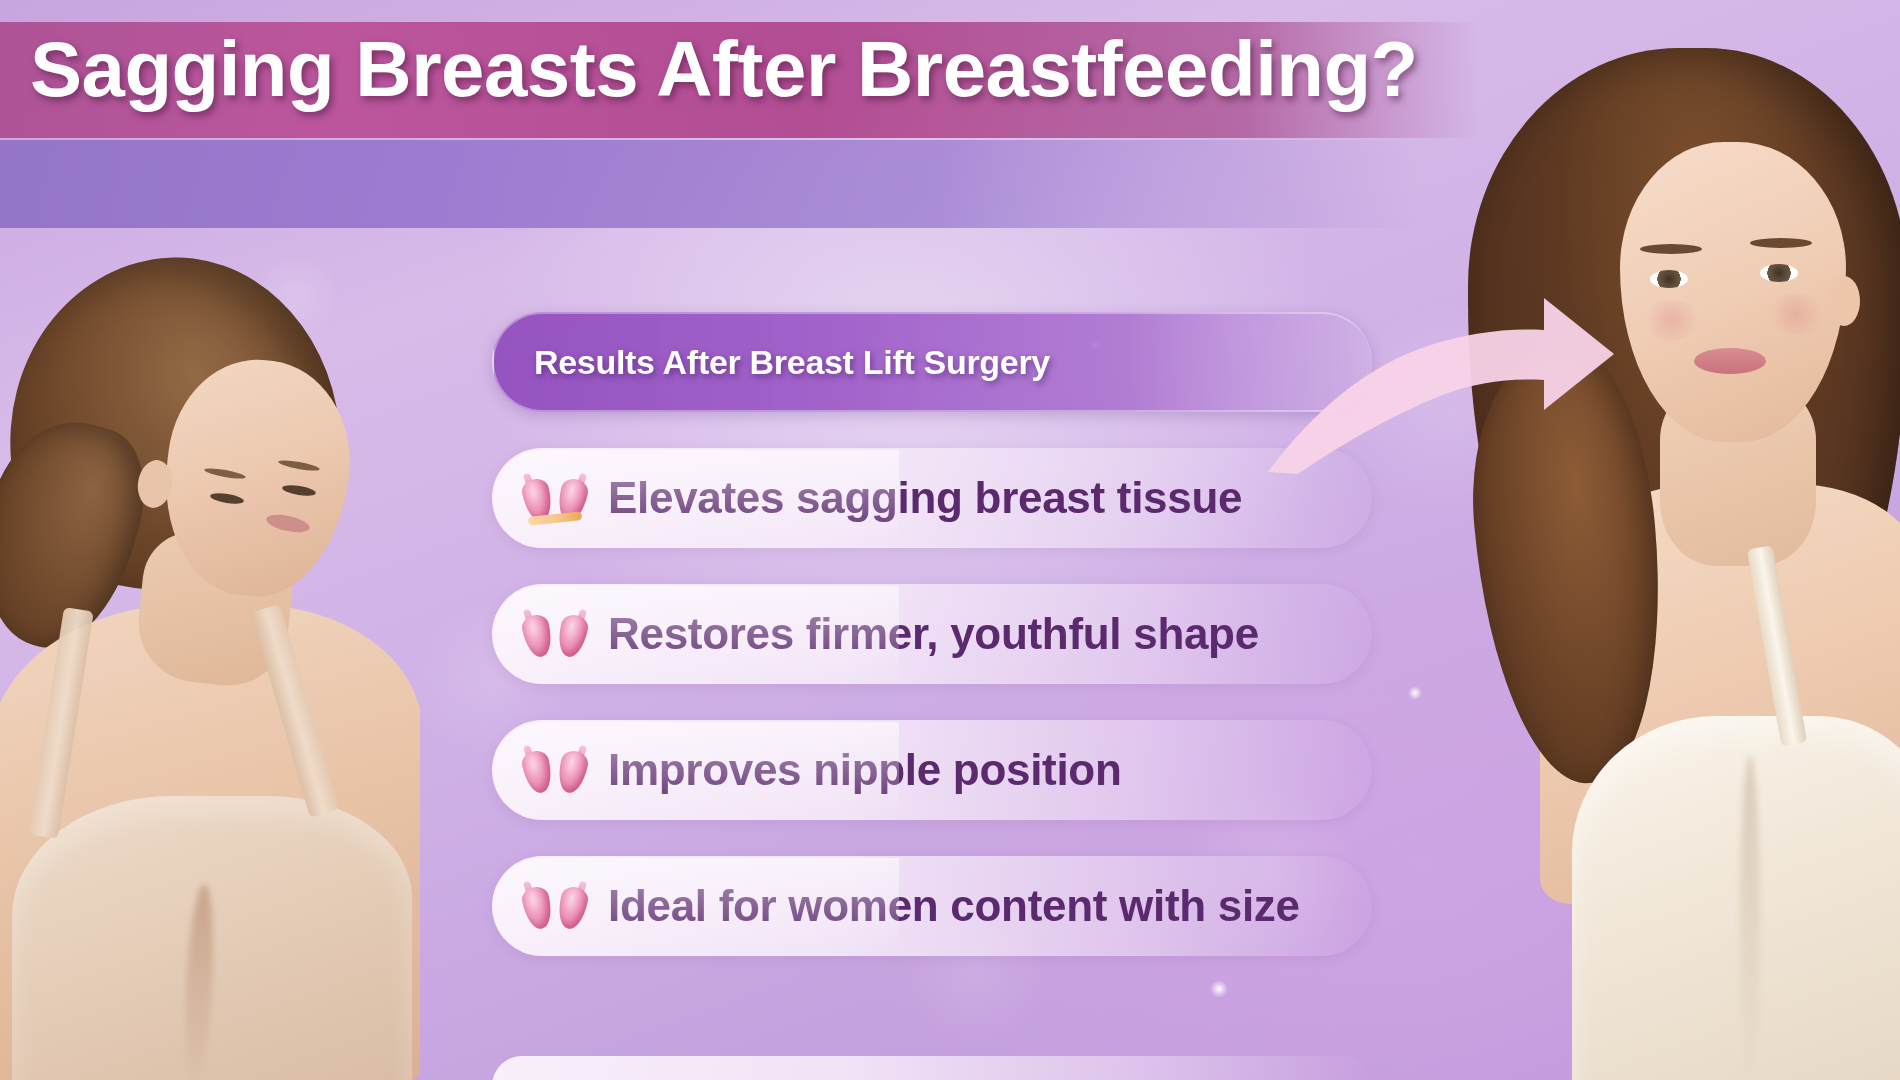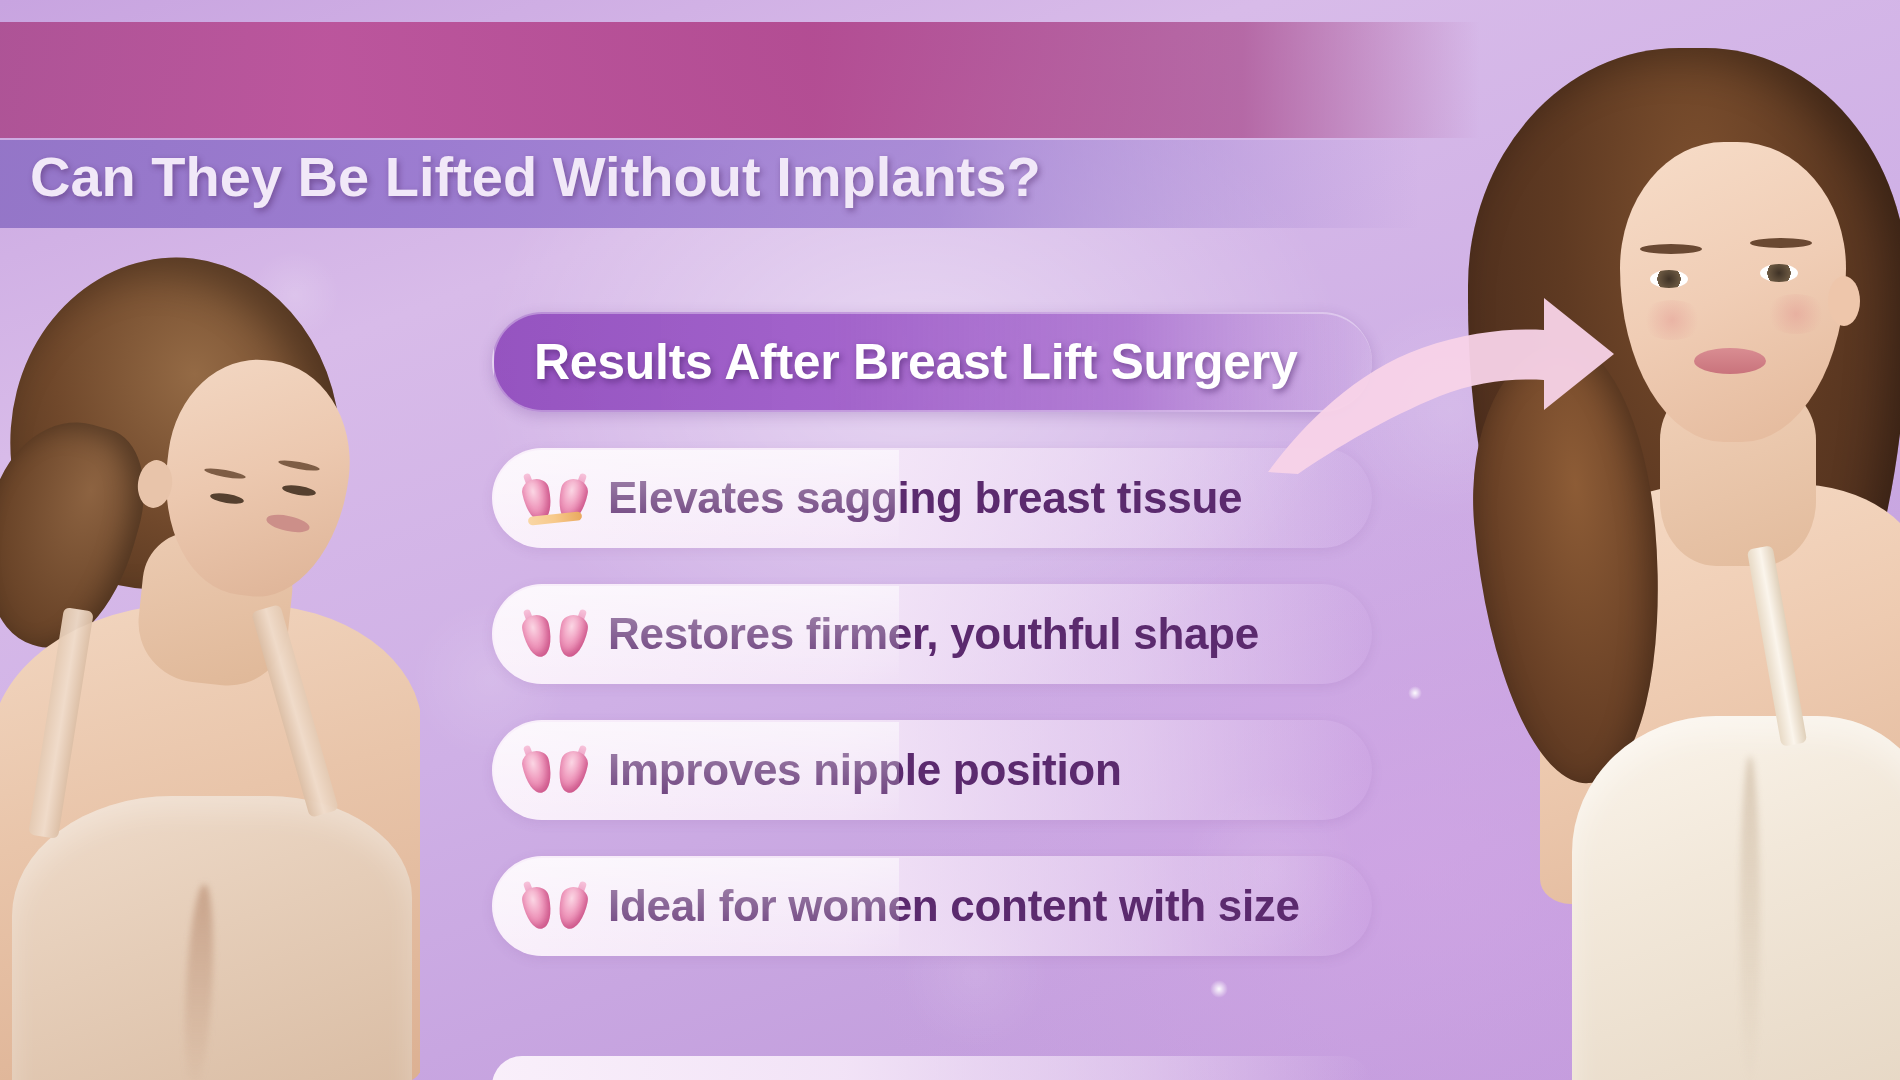--- a/index.html
+++ b/index.html
@@ -225,21 +225,21 @@
   .r-icon{
     width:70px; height:70px; margin-left:28px; flex:0 0 auto;
     display:flex; align-items:center; justify-content:center;
     position:relative;
   }
   .r-label{
     margin-left:18px; font-size:44px; font-weight:700;
     color:#5b2a6e; white-space:nowrap; letter-spacing:-.3px;
   }
   .row.head .r-label{
-    margin-left:40px; font-size:50px; color:#ffffff; font-weight:700;
+    margin-left:40px; font-size:34px; color:#ffffff; font-weight:700;
     text-shadow:2px 3px 6px rgba(60,20,90,.5);
   }
 
   
   .bra{ position:relative; width:62px; height:50px; }
   .bra .cup{
     position:absolute; top:6px; width:27px; height:42px;
     background:radial-gradient(ellipse at 40% 28%, #fbd6e4 0%, #f09ec0 38%, #d9538d 100%);
     border-radius:52% 52% 50% 50%/28% 28% 72% 72%;
     box-shadow:inset -3px -4px 6px rgba(160,30,90,.3);
@@ -322,23 +322,23 @@
     <div class="R-eye" style="left:316px;top:250px;"></div>
     <div class="R-blushA"></div>
     <div class="R-blushB"></div>
     <div class="R-lip"></div>
     <div class="R-bra"></div>
     <div class="R-braline"></div>
     <div class="R-strap"></div>
   </div>
 
   <div class="title-band"></div>
+  <div class="title-text">Sagging Breasts After Breastfeeding?</div>
 
   <div class="sub-band"></div>
-  <div class="sub-text">Can They Be Lifted Without Implants?</div>
 
   <div class="list">
 
     <div class="row head">
       <div class="r-label">Results After Breast Lift Surgery</div>
     </div>
 
     <div class="row item r1">
       <div class="r-icon">
         <div class="bra">

